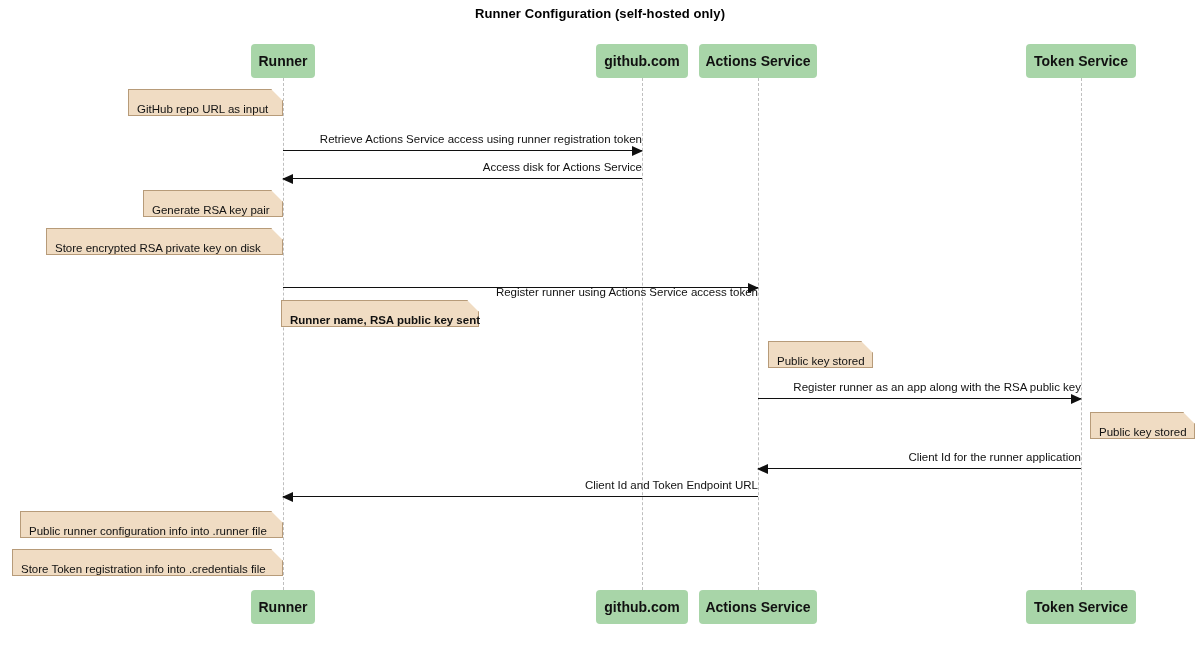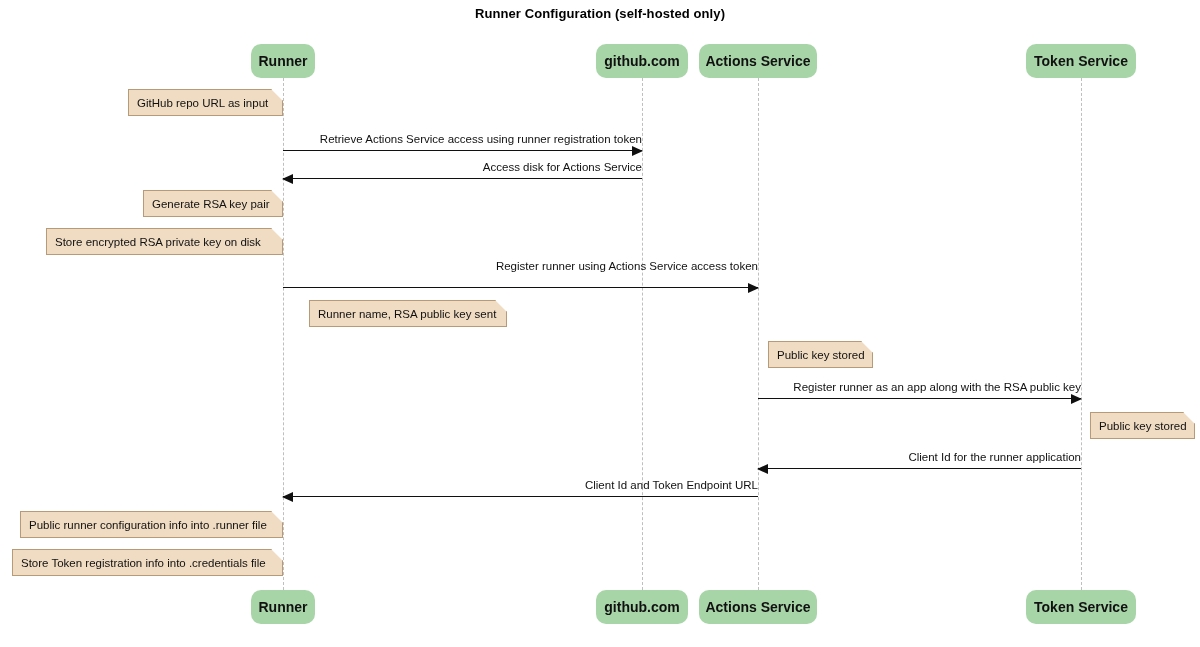--- a/index.html
+++ b/index.html
@@ -43,42 +43,42 @@
     width: 0;
     border-left: 1px dashed #bfbfbf;
     z-index: 1;
   }
 
   
   .participant {
     position: absolute;
     height: 34px;
     background: #a8d5a8;
-    border-radius: 10px;
+    border-radius: 4px;
     display: flex;
     align-items: center;
     justify-content: center;
     font-size: 14px;
     font-weight: bold;
     color: #111111;
     box-sizing: border-box;
     z-index: 5;
     white-space: nowrap;
   }
 
   
   .note {
     position: absolute;
     background: #f0dcc3;
     border: 1px solid #b79b79;
     box-sizing: border-box;
     font-size: 11.5px;
     color: #111111;
     display: flex;
-    align-items: center;
+    align-items: flex-end;
     padding: 0 8px;
     height: 27px;
     white-space: nowrap;
     z-index: 6;
   }
   
   .note::before {
     content: "";
     position: absolute;
     top: -1px;
@@ -189,21 +189,21 @@
         <div class="arrowhead right"></div>
       </div>
       <div class="message-label" style="left: 283px; width: 359px; top: 133px;">Retrieve Actions Service access using runner registration token</div>
       <div class="message" style="left: 283px; top: 178px; width: 359px;">
         <div class="arrowhead left"></div>
       </div>
       <div class="message-label" style="left: 283px; width: 359px; top: 161px;">Access disk for Actions Service</div>
       <div class="message" style="left: 283px; top: 287px; width: 475px;">
         <div class="arrowhead right"></div>
       </div>
-      <div class="message-label" style="left: 283px; width: 475px; top: 260px;">Register runner using Actions Service access token</div>
+      <div class="message-label" style="left: 283px; width: 475px; top: 286px;">Register runner using Actions Service access token</div>
       <div class="message" style="left: 758px; top: 398px; width: 323px;">
         <div class="arrowhead right"></div>
       </div>
       <div class="message-label" style="left: 758px; width: 323px; top: 381px;">Register runner as an app along with the RSA public key</div>
       <div class="message" style="left: 758px; top: 468px; width: 323px;">
         <div class="arrowhead left"></div>
       </div>
       <div class="message-label" style="left: 758px; width: 323px; top: 451px;">Client Id for the runner application</div>
       <div class="message" style="left: 283px; top: 496px; width: 475px;">
         <div class="arrowhead left"></div>
@@ -213,21 +213,21 @@
   <div id="notes-layer">
       <div class="note" style="left: 128px; top: 89px; width: 155px;">
         <span class="note-label">GitHub repo URL as input</span>
       </div>
       <div class="note" style="left: 143px; top: 190px; width: 140px;">
         <span class="note-label">Generate RSA key pair</span>
       </div>
       <div class="note" style="left: 46px; top: 228px; width: 237px;">
         <span class="note-label">Store encrypted RSA private key on disk</span>
       </div>
-      <div class="note" style="left: 309px; top: 300px; width: 198px;">
+      <div class="note" style="left: 281px; top: 300px; width: 198px; font-weight: bold;">
         <span class="note-label">Runner name, RSA public key sent</span>
       </div>
       <div class="note" style="left: 768px; top: 341px; width: 105px;">
         <span class="note-label">Public key stored</span>
       </div>
       <div class="note" style="left: 1090px; top: 412px; width: 105px;">
         <span class="note-label">Public key stored</span>
       </div>
       <div class="note" style="left: 20px; top: 511px; width: 263px;">
         <span class="note-label">Public runner configuration info into .runner file</span>

